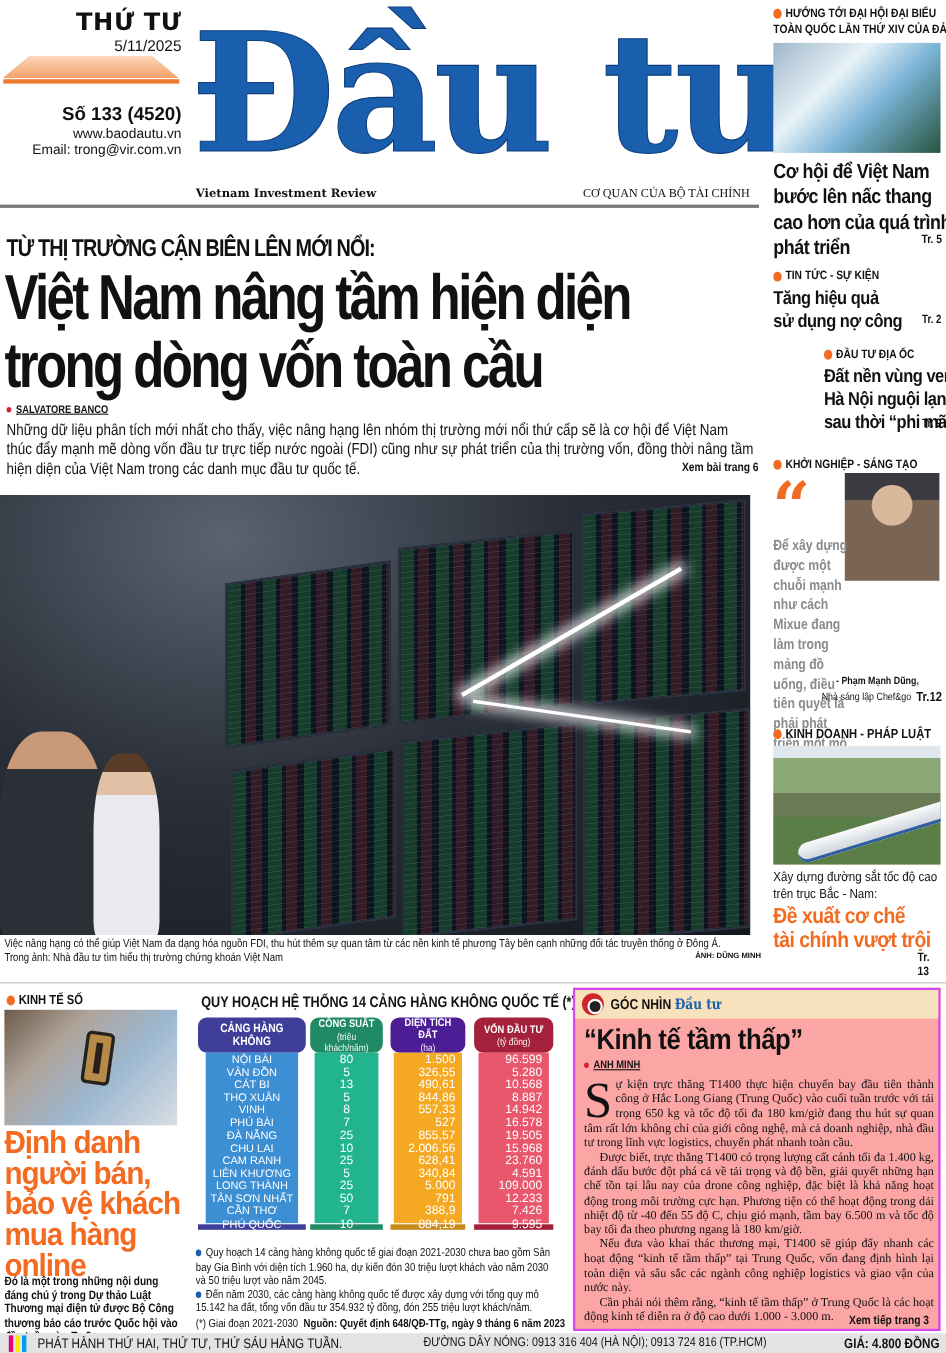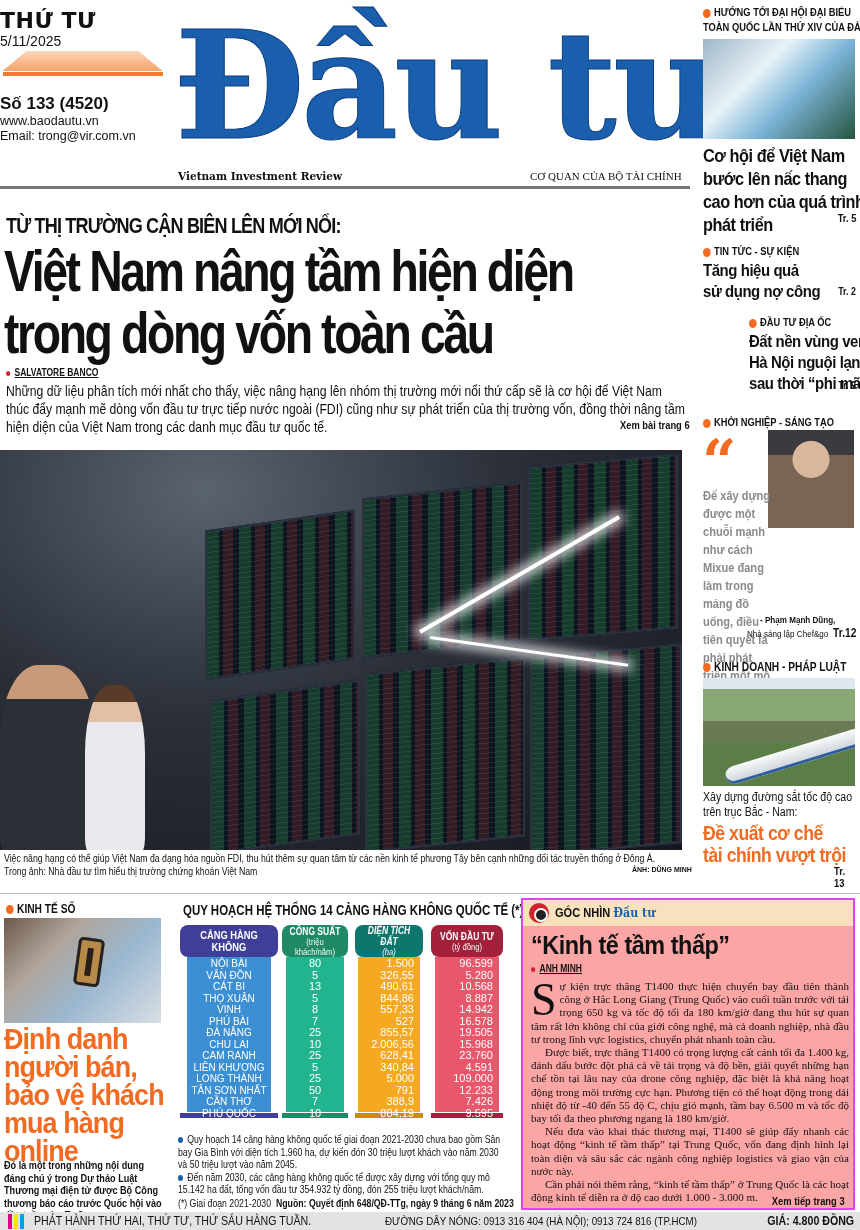--- a/index.html
+++ b/index.html
@@ -3,21 +3,21 @@
 <meta charset="utf-8">
 <style>
   * { box-sizing: border-box; margin: 0; padding: 0; }
   html, body { width: 860px; height: 1230px; background: #ffffff; overflow: hidden; }
   body { position: relative; font-family: "Liberation Sans", sans-serif; color: #111; }
   .abs { position: absolute; }
   .dot { display: inline-block; width: 9px; height: 9px; border-radius: 50%; background: #f26b21; margin-right: 4px; vertical-align: middle; }
   .sdot { display: inline-block; width: 5px; height: 5px; border-radius: 50%; background: #d1232a; margin-right: 5px; vertical-align: middle; }
 
   
-  #masthead-left { left: 0; top: 0; width: 165px; height: 160px; text-align: left; }
+  #masthead-left { left: 0; top: 0; width: 165px; height: 160px; text-align: right; }
   #dow { font-weight: 900; font-size: 22px; letter-spacing: 0.5px; margin-top: 8px; font-family: "DejaVu Sans", sans-serif; }
   #date { font-size: 14px; margin-top: 0px; }
   #date-trap { width: 160px; height: 20px; margin: 2px auto 0; background: linear-gradient(#fbd6b8, #f5a36a); clip-path: polygon(15% 0, 85% 0, 100% 100%, 0 100%); }
   #date-bar { width: 160px; height: 4px; margin: 1px auto 0; background: #f07a30; }
   #issue { font-weight: 700; font-size: 17px; margin-top: 18px; }
   #web, #email { font-size: 12.5px; line-height: 15px; }
   #logo { left: 174px; top: 0px; width: 520px; height: 170px; font-family: "DejaVu Serif", serif; font-weight: 900; font-size: 150px; color: #1a5fae; letter-spacing: -4px; line-height: 170px; -webkit-text-stroke: 1px #0e3f7d; white-space: nowrap; }
   #vir { left: 178px; top: 170px; font-family: "DejaVu Serif", serif; font-weight: 700; font-size: 10.5px; }
   #coquan { left: 530px; top: 170px; font-family: "Liberation Serif", serif; font-size: 11px; }
   #mast-rule { left: 0; top: 186px; width: 690px; height: 3px; background: #777; }
@@ -251,21 +251,21 @@
       <div>5</div>
       <div>25</div>
       <div>50</div>
       <div>7</div>
       <div>10</div>
   </div>
   <div class="col-foot" style="background:#1f8a63;"></div>
 </div>
 
 <div class="col" style="left:355px;width:68px;">
-  <div class="col-head" style="background:#0f766e;font-style:italic;">
+  <div class="col-head" style="background:#4c1d95;">
       <div class="t">DIỆN TÍCH ĐẤT</div>
       <div class="s">(ha)</div>
     </div>
   <div class="col-body" style="background:#f5a922;width:62px;font-size:11px;text-align:right;padding-right:6px;">
     <div>1.500</div>
       <div>326,55</div>
       <div>490,61</div>
       <div>844,86</div>
       <div>557,33</div>
       <div>527</div>

